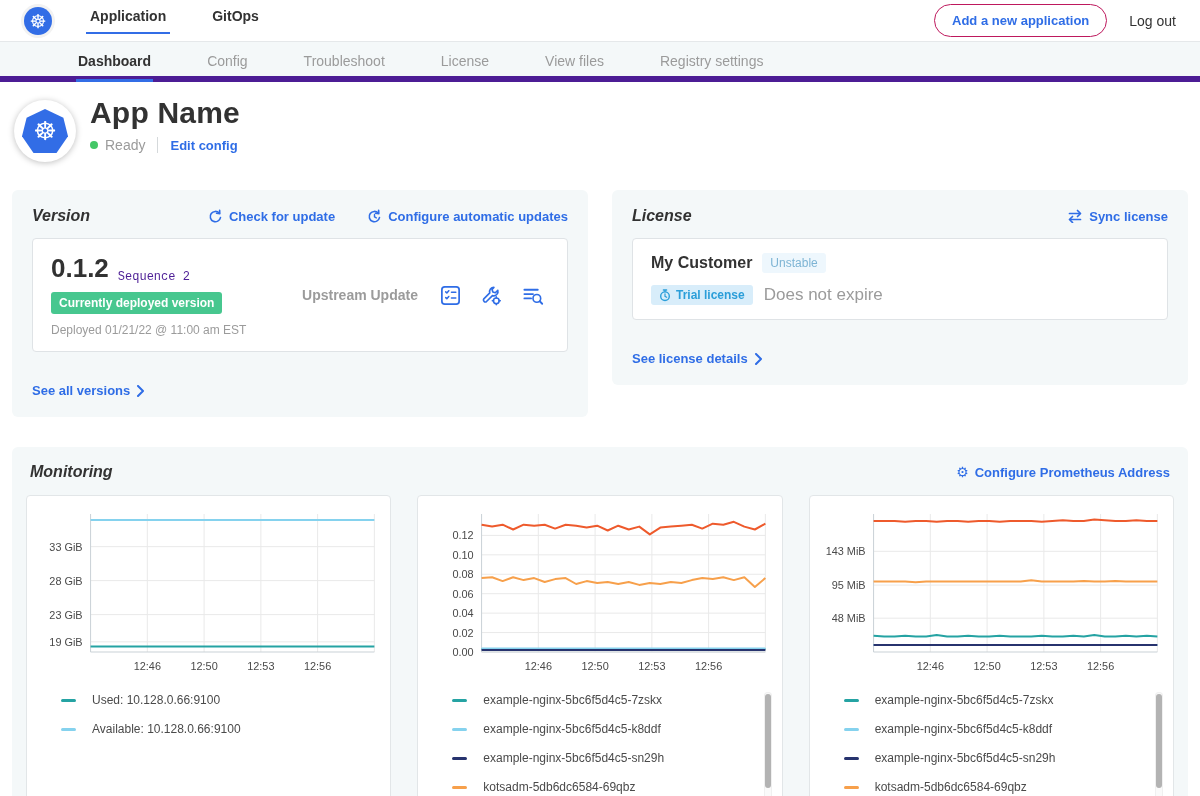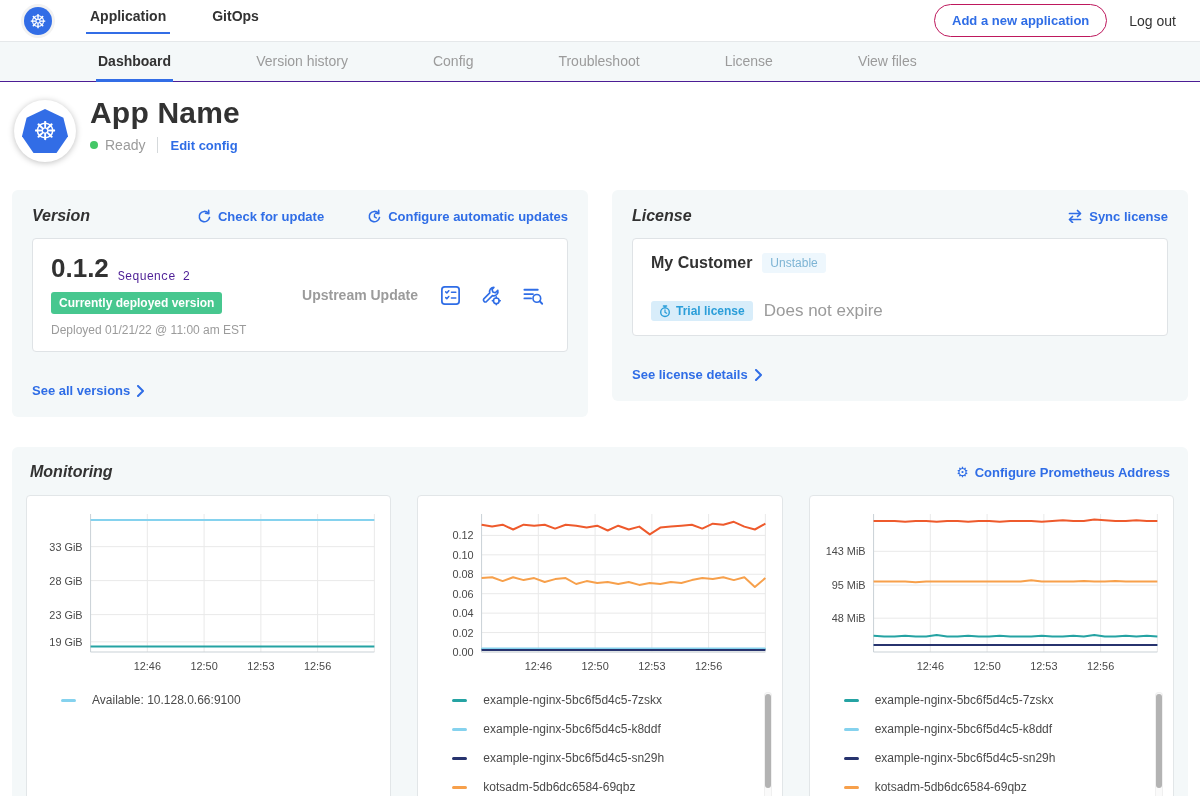--- a/index.html
+++ b/index.html
@@ -13,21 +13,21 @@
   .topnav-tabs { display:flex; margin-left:34px; height:42px; }
   .topnav .tab { font-size:14px; font-weight:bold; color:#323232; padding:0 4px; margin-right:38px;
     display:flex; align-items:center; height:34px; border-bottom:2px solid transparent; cursor:pointer; }
   .topnav .tab.active { border-bottom:2px solid #326de6; }
   .topnav-right { margin-left:auto; display:flex; align-items:center; gap:22px; }
   .add-app-btn { border:1px solid #be185d; color:#2f6de6; font-weight:bold; font-size:13px;
     border-radius:17px; padding:8px 17px; background:#fff; cursor:pointer; font-family:inherit; }
   .logout { font-size:14px; color:#323232; cursor:pointer; }
 
   
-  .subnav { height:40px; background:#f4f8f9; border-bottom:1px solid #4c1d95; display:flex; padding-left:96px;gap:29px; }
+  .subnav { height:40px; background:#f4f8f9; border-bottom:6px solid #4c1d95; display:flex; padding-left:76px; }
   .subnav .snav-item { font-size:14px; color:#9b9b9b; display:flex; align-items:center; height:40px;
     margin-right:52px; border-bottom:3px solid transparent; cursor:pointer; padding:0 2px; }
   .subnav .snav-item.active { color:#323232; font-weight:bold; border-bottom:3px solid #326de6; }
 
   
   .app-header { display:flex; padding:14px 24px 16px 14px; }
   .app-avatar { width:62px; height:62px; border-radius:50%; background:#fff; box-shadow:0 1px 6px rgba(0,0,0,.25);
     display:flex; align-items:center; justify-content:center; margin-top:4px; }
   .app-avatar .hept { width:46px; height:44px; background:#326de6; display:flex; align-items:center; justify-content:center;
     clip-path:polygon(50% 0%, 90% 20%, 100% 62%, 75% 100%, 25% 100%, 0% 62%, 10% 20%); }
@@ -38,39 +38,39 @@
   .status-dot { width:8px; height:8px; border-radius:50%; background:#44c767; margin-right:7px; }
   .status-text { font-size:14px; color:#9b9b9b; }
   .vdiv { width:1px; height:16px; background:#d5d9db; margin:0 12px; }
   .link { color:#2f6de6; font-weight:bold; font-size:13px; cursor:pointer; display:inline-flex; align-items:center; gap:6px; }
 
   
   .cards-row { display:flex; gap:24px; margin:12px 12px 0; align-items:flex-start; }
   .panel { background:#f4f8f9; border-radius:6px; padding:17px 20px 18px; flex:1; }
   .panel-head { display:flex; align-items:center; }
   .panel-title { font-size:16px; font-weight:bold; color:#323232;font-style:italic; }
-  .panel-links { margin-left:auto; display:flex; gap:43px; }
+  .panel-links { margin-left:auto; display:flex; gap:32px; }
   .inner-card { background:#fff; border:1px solid #dfe3e6; border-radius:4px; margin-top:13px; padding:14px 18px; }
 
   .version-inner { display:flex; align-items:center; }
   .ver-left { min-width:230px; }
   .ver-num-row { display:flex; align-items:flex-end; }
   .ver-num { font-size:26px; font-weight:bold; color:#323232; }
   .ver-seq { font-size:12px; color:#4c1d95; margin-left:9px;font-family:Liberation Mono, monospace; }
   .deployed-badge { display:inline-block; background:#47c78f; color:#fff; font-size:12px; font-weight:bold;
     padding:4px 8px; border-radius:3px; margin-top:8px; }
   .deployed-at { font-size:12px; color:#9b9b9b; margin-top:9px; }
   .ver-source { flex:1; text-align:center; font-size:14px; font-weight:bold; color:#9b9b9b; }
   .ver-icons { display:flex; gap:18px; align-items:center; padding-right:4px; }
   .see-link { margin-top:29px;text-decoration:underline; }
 
   .lic-row1 { display:flex; align-items:center; }
   .lic-customer { font-size:16px; font-weight:bold; color:#323232; }
   .badge-unstable { background:#eef7fd; color:#7db4d4; font-size:12px; padding:3px 8px; border-radius:3px; margin-left:10px; }
-  .lic-row2 { display:flex; align-items:flex-end; margin-top:28px; }
+  .lic-row2 { display:flex; align-items:flex-end; margin-top:12px; }
   .badge-trial { background:#d8edfa; color:#2b9ed9; font-size:12px; font-weight:bold; padding:3px 8px; border-radius:3px;
     display:inline-flex; align-items:center; gap:5px; }
   .lic-expiry { font-size:17px; color:#9b9b9b; margin-left:11px; }
 
   
   .monitoring { margin:30px 12px 12px; background:#f4f8f9; border-radius:6px; padding:14px; }
   .mon-head { display:flex; align-items:center; padding:2px 4px 0; }
   .charts-row { display:flex; gap:26px; margin-top:14px; }
   .chart-card { background:#fff; border:1px solid #e2e6e8; border-radius:4px; flex:1; height:342px;
     padding:10px 10px 14px; display:flex; flex-direction:column; position:relative; }
@@ -96,25 +96,25 @@
       <div class="tab">GitOps</div>
     </div>
   <div class="topnav-right">
     <button class="add-app-btn">Add a new application</button>
     <span class="logout">Log out</span>
   </div>
 </div>
 
 <div class="subnav">
     <div class="snav-item active">Dashboard</div>
-    <div class="snav-item">Version history</div>
     <div class="snav-item">Config</div>
     <div class="snav-item">Troubleshoot</div>
     <div class="snav-item">License</div>
     <div class="snav-item">View files</div>
+    <div class="snav-item">Registry settings</div>
   </div>
 
 <div class="app-header">
   <div class="app-avatar">
     <div class="hept">
         <span>☸</span>
       </div>
   </div>
   <div class="app-title-box">
     <div class="app-title">App Name</div>
@@ -261,20 +261,24 @@
           <text x="225.6" y="164" text-anchor="middle" font-size="11" fill="#4a4a4a" font-family="Liberation Sans, DejaVu Sans, sans-serif">12:53</text>
           <line x1="282.8" y1="8" x2="282.8" y2="146" stroke="#e9e9e9" stroke-width="1"></line>
           <text x="282.8" y="164" text-anchor="middle" font-size="11" fill="#4a4a4a" font-family="Liberation Sans, DejaVu Sans, sans-serif">12:56</text>
           <line x1="54" y1="8" x2="54" y2="146" stroke="#c9d1d6" stroke-width="1"></line>
           <line x1="340" y1="8" x2="340" y2="146" stroke="#e9e9e9" stroke-width="1"></line>
           <line x1="54" y1="146" x2="340" y2="146" stroke="#c9d1d6" stroke-width="1"></line>
           <polyline points="54.0,140.6 94.9,140.6 135.7,140.6 176.6,140.6 217.4,140.6 258.3,140.6 299.1,140.6 340.0,140.6" fill="none" stroke="#25a3a3" stroke-width="2" stroke-linejoin="round"></polyline>
           <polyline points="54.0,14.1 94.9,14.1 135.7,14.1 176.6,14.1 217.4,14.1 258.3,14.1 299.1,14.1 340.0,14.1" fill="none" stroke="#85d2ee" stroke-width="2" stroke-linejoin="round"></polyline>
         </svg>
         <div class="legend">
+          <div class="legend-row">
+            <span class="legend-dash" style="background: rgb(37, 163, 163);"></span>
+            <span class="legend-label">Used: 10.128.0.66:9100</span>
+          </div>
           <div class="legend-row">
             <span class="legend-dash" style="background: rgb(133, 210, 238);"></span>
             <span class="legend-label">Available: 10.128.0.66:9100</span>
           </div>
         </div>
         <div class="chart-title">Disk Usage</div>
       </div>
       <div class="chart-card">
         <svg width="100%" height="172" viewBox="0 0 346 172" preserveAspectRatio="none">
           <line x1="54" y1="29.38028169014084" x2="340" y2="29.38028169014084" stroke="#e9e9e9" stroke-width="1"></line>

